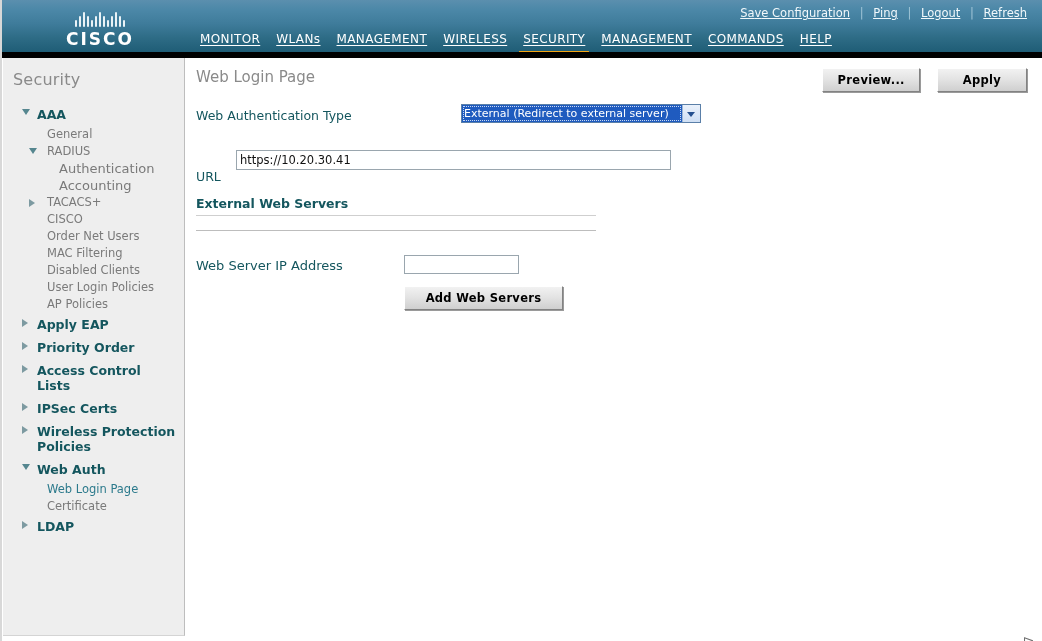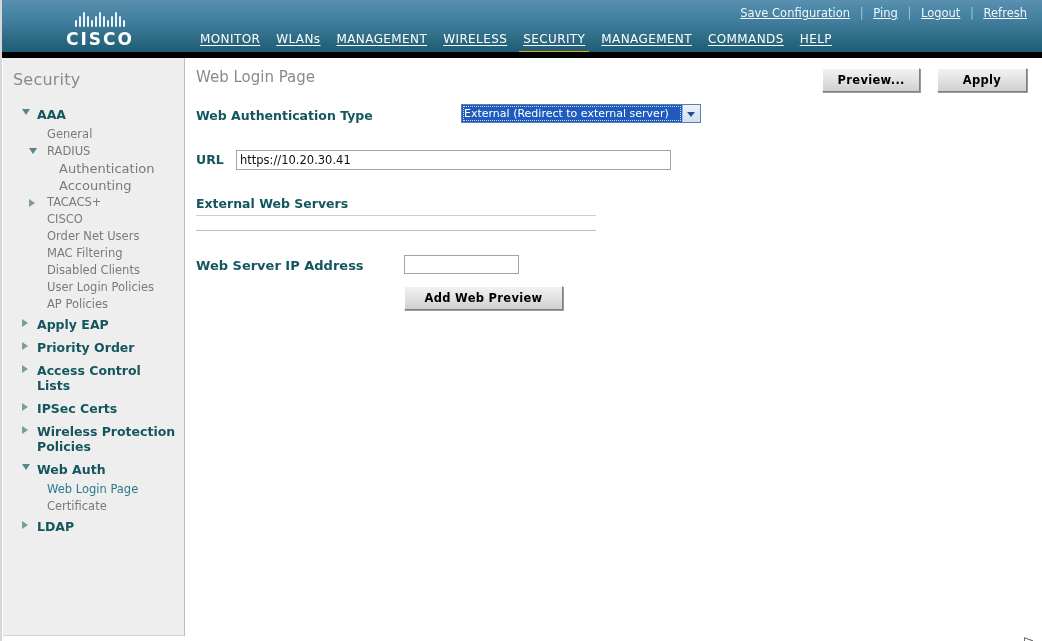--- a/index.html
+++ b/index.html
@@ -211,21 +211,21 @@
   .btn-apply { width: 88px; }
 
   .form { position: absolute; left: 10px; top: 46px; width: 820px; }
 
   .row-auth {
     position: relative;
     height: 30px;
   }
   .lbl-bold {
     color: #14565e;
-    font-weight: bold;
+    font-weight: normal;
     font-size: 12.5px;
   }
   .auth-label {
     position: absolute;
     left: 0; top: 4px;
   }
   .select-wrap {
     position: absolute;
     left: 265px;
     top: 0px;
@@ -262,21 +262,21 @@
     border-left: 4.5px solid transparent;
     border-right: 4.5px solid transparent;
     border-top: 5px solid #25508f;
   }
 
   .row-url {
     position: relative;
     margin-top: 16px;
     height: 24px;
   }
-  .url-label { position: absolute; left: 0; top: 2px; }
+  .url-label { position: absolute; left: 0; top: 19px; }
   .txt {
     border: 1px solid #9aa6ae;
     background: #ffffff;
     font-family: "DejaVu Sans", "Liberation Sans", sans-serif;
     font-size: 11.5px;
     color: #111;
     padding: 2px 3px;
     box-sizing: border-box;
     outline: none;
   }
@@ -453,21 +453,21 @@
         <div class="hr1"></div>
         <div class="hr2"></div>
       </div>
 
       <div class="row-ip">
         <div class="ip-label lbl-bold">Web Server IP Address</div>
         <input class="txt ip-input" type="text" value="" style="">
       </div>
 
       <div class="row-add">
-        <div class="btn btn-add">Add Web Preview</div>
+        <div class="btn btn-add">Add Web Servers</div>
       </div>
 
     </div>
   </div>
 
   <div class="figno">221887</div>
   <div class="framebox"></div>
 </div>
 
 </body></html>

